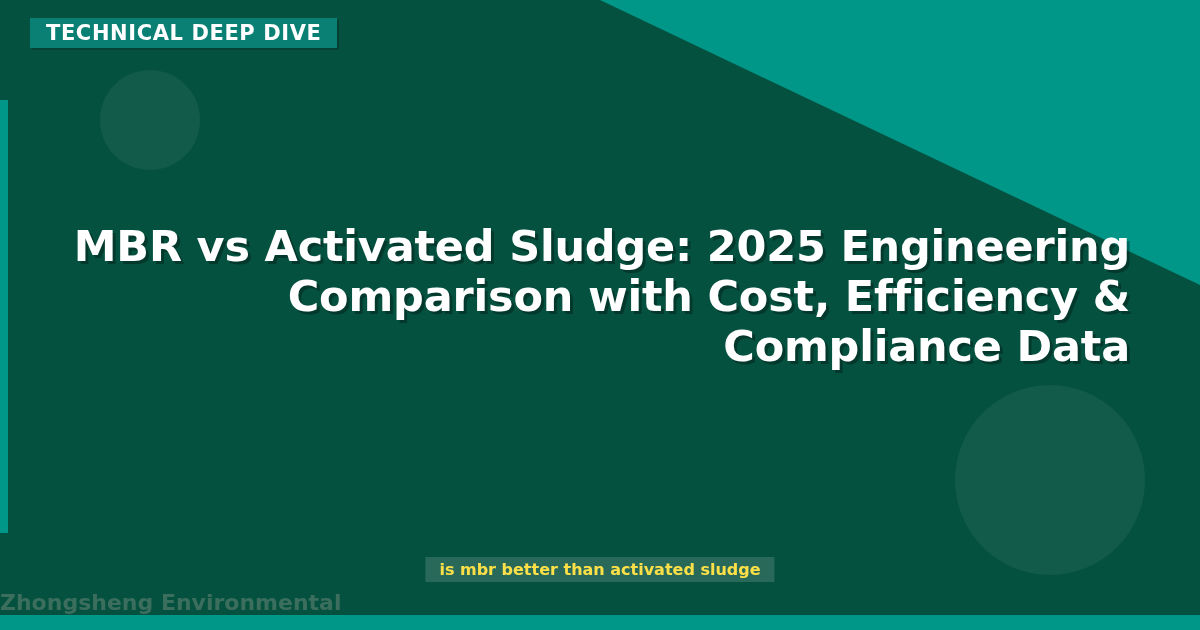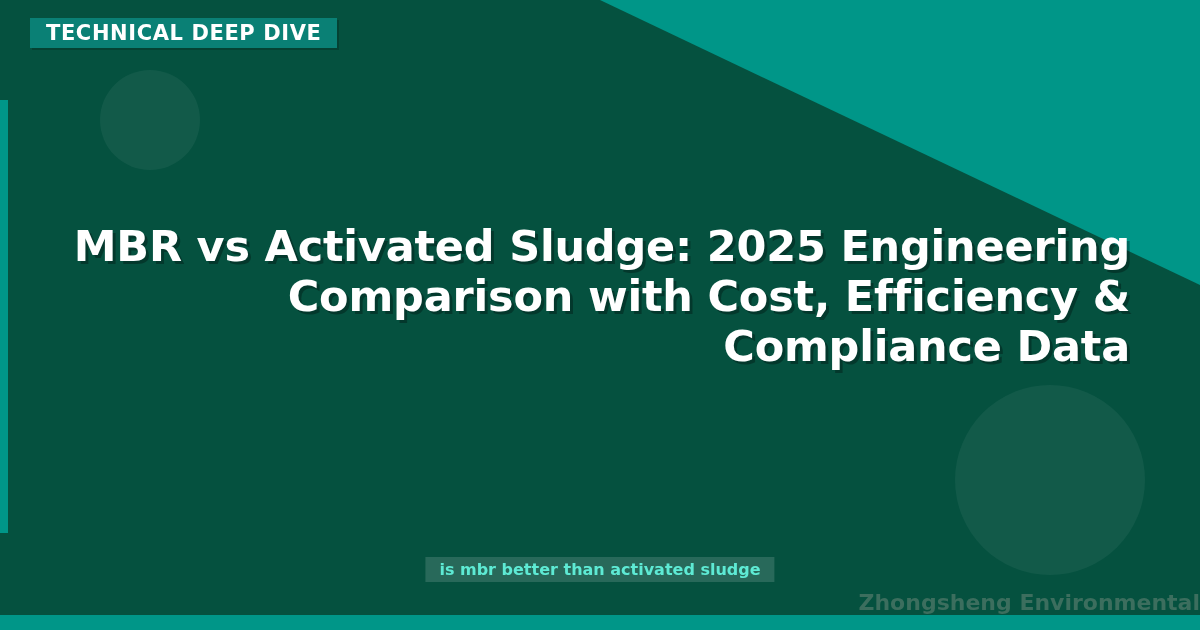--- a/index.html
+++ b/index.html
@@ -117,33 +117,33 @@
     left: 50%;
     transform: translateX(-50%);
     top: 557px;
     height: 25px;
     padding: 0 14px;
     display: flex;
     align-items: center;
     background: rgba(255, 255, 255, 0.14);
   }
   .keyword-badge-label {
-    color: #5eead4;
+    color: #fde047;
     font-size: 16px;
     font-weight: bold;
     line-height: 1;
     white-space: nowrap;
   }
 
   .brand-name {
     position: absolute;
     left: 0;
     right: 0;
     top: 590px;
-    text-align: right;
+    text-align: left;
     color: #3C6E5E;
     font-size: 22px;
     font-weight: bold;
     line-height: 1.2;
   }
 </style>
 </head>
 <body>
 
 <div class="card">

